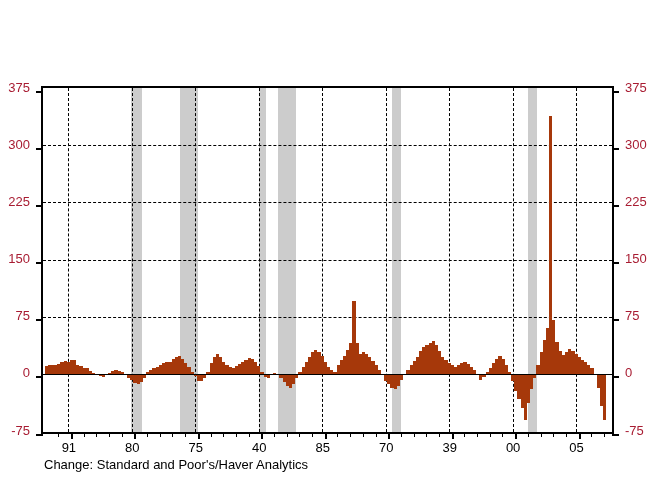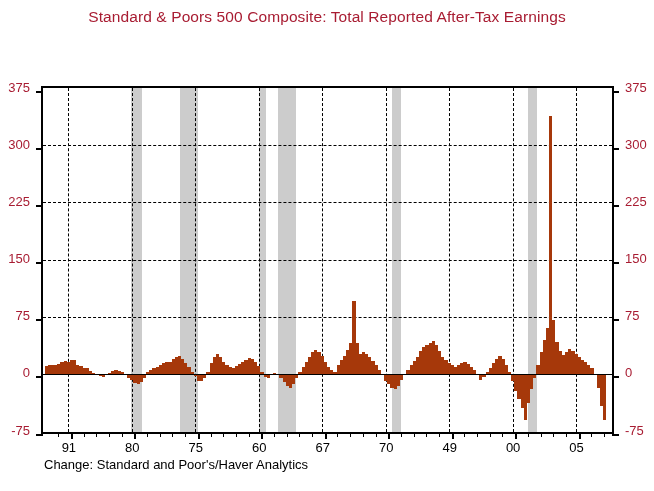--- a/index.html
+++ b/index.html
@@ -70,21 +70,20 @@
   .source{
     position:absolute;left:44px;top:457px;
     font-size:13px;color:#000;white-space:nowrap;
   }
 </style>
 </head>
 <body>
 
 <div id="chart-root">
 
-  <div class="title-main">Standard &amp; Poors 500 Composite: Total Reported After-Tax Earnings</div>
 
 
   <div id="plot">
     <div id="plot-inner">
         <div class="band" style="background: rgb(204, 204, 204); left: 87.5799px; width: 11.4235px;"></div>
         <div class="band" style="background: rgb(204, 204, 204); left: 137.082px; width: 17.7698px;"></div>
         <div class="band" style="background: rgb(204, 204, 204); left: 215.777px; width: 7.61564px;"></div>
         <div class="band" style="background: rgb(204, 204, 204); left: 234.816px; width: 17.7698px;"></div>
         <div class="band" style="background: rgb(204, 204, 204); left: 349.05px; width: 8.88492px;"></div>
         <div class="band" style="background: rgb(204, 204, 204); left: 484.863px; width: 8.88492px;"></div>
@@ -352,22 +351,22 @@
       <div class="ylab-r" style="color: rgb(168, 28, 50); left: 625px; top: 251px;">150</div>
       <div class="ylab" style="color: rgb(168, 28, 50); right: 624px; top: 193.833px;">225</div>
       <div class="ylab-r" style="color: rgb(168, 28, 50); left: 625px; top: 193.833px;">225</div>
       <div class="ylab" style="color: rgb(168, 28, 50); right: 624px; top: 136.667px;">300</div>
       <div class="ylab-r" style="color: rgb(168, 28, 50); left: 625px; top: 136.667px;">300</div>
       <div class="ylab" style="color: rgb(168, 28, 50); right: 624px; top: 79.5px;">375</div>
       <div class="ylab-r" style="color: rgb(168, 28, 50); left: 625px; top: 79.5px;">375</div>
       <div class="xlab" style="color: rgb(0, 0, 0); left: 48.8855px; width: 40px; top: 440px;">91</div>
       <div class="xlab" style="color: rgb(0, 0, 0); left: 112.349px; width: 40px; top: 440px;">80</div>
       <div class="xlab" style="color: rgb(0, 0, 0); left: 175.813px; width: 40px; top: 440px;">75</div>
-      <div class="xlab" style="color: rgb(0, 0, 0); left: 239.277px; width: 40px; top: 440px;">60</div>
-      <div class="xlab" style="color: rgb(0, 0, 0); left: 302.74px; width: 40px; top: 440px;">67</div>
+      <div class="xlab" style="color: rgb(0, 0, 0); left: 239.277px; width: 40px; top: 440px;">40</div>
+      <div class="xlab" style="color: rgb(0, 0, 0); left: 302.74px; width: 40px; top: 440px;">85</div>
       <div class="xlab" style="color: rgb(0, 0, 0); left: 366.204px; width: 40px; top: 440px;">70</div>
-      <div class="xlab" style="color: rgb(0, 0, 0); left: 429.668px; width: 40px; top: 440px;">49</div>
+      <div class="xlab" style="color: rgb(0, 0, 0); left: 429.668px; width: 40px; top: 440px;">39</div>
       <div class="xlab" style="color: rgb(0, 0, 0); left: 493.131px; width: 40px; top: 440px;">00</div>
       <div class="xlab" style="color: rgb(0, 0, 0); left: 556.595px; width: 40px; top: 440px;">05</div>
     </div>
 
   <div class="source">Change:  Standard and Poor's/Haver Analytics</div>
 </div>
 
 </body></html>

